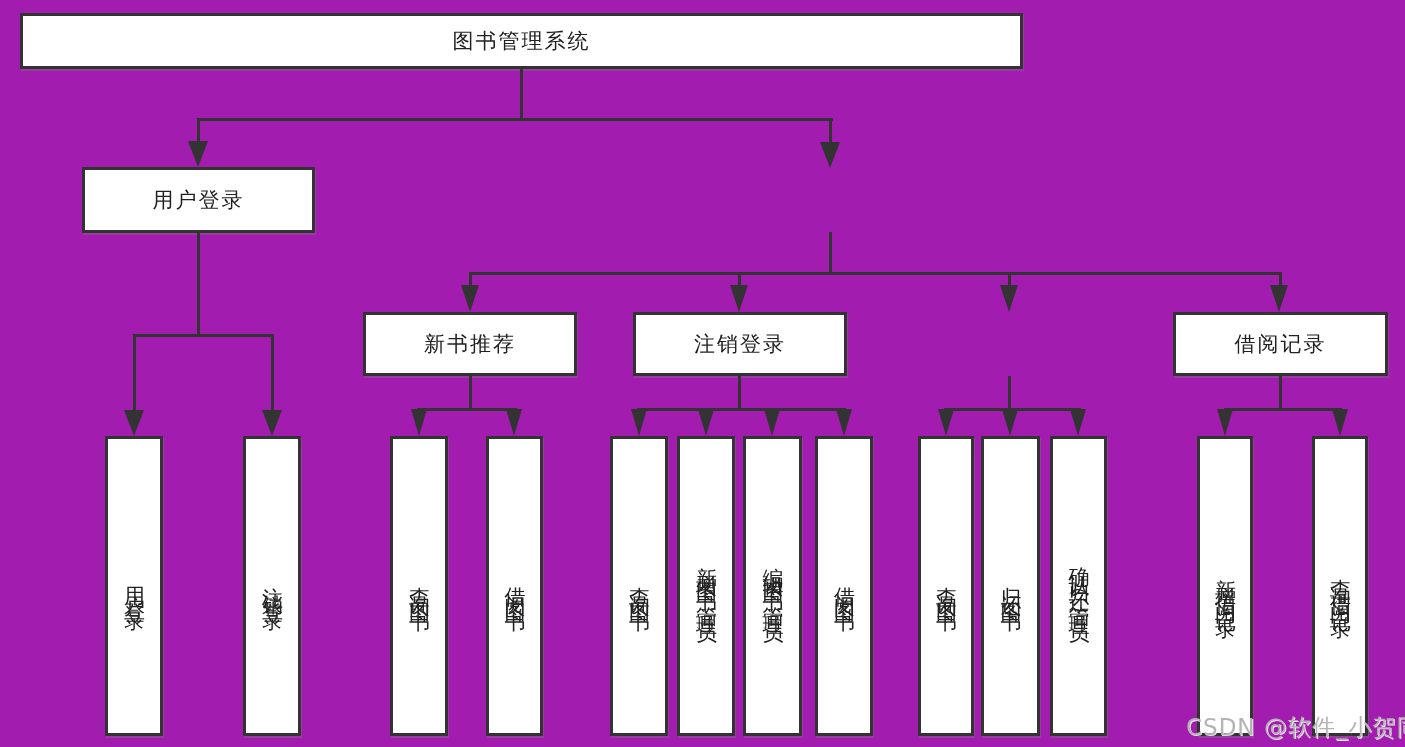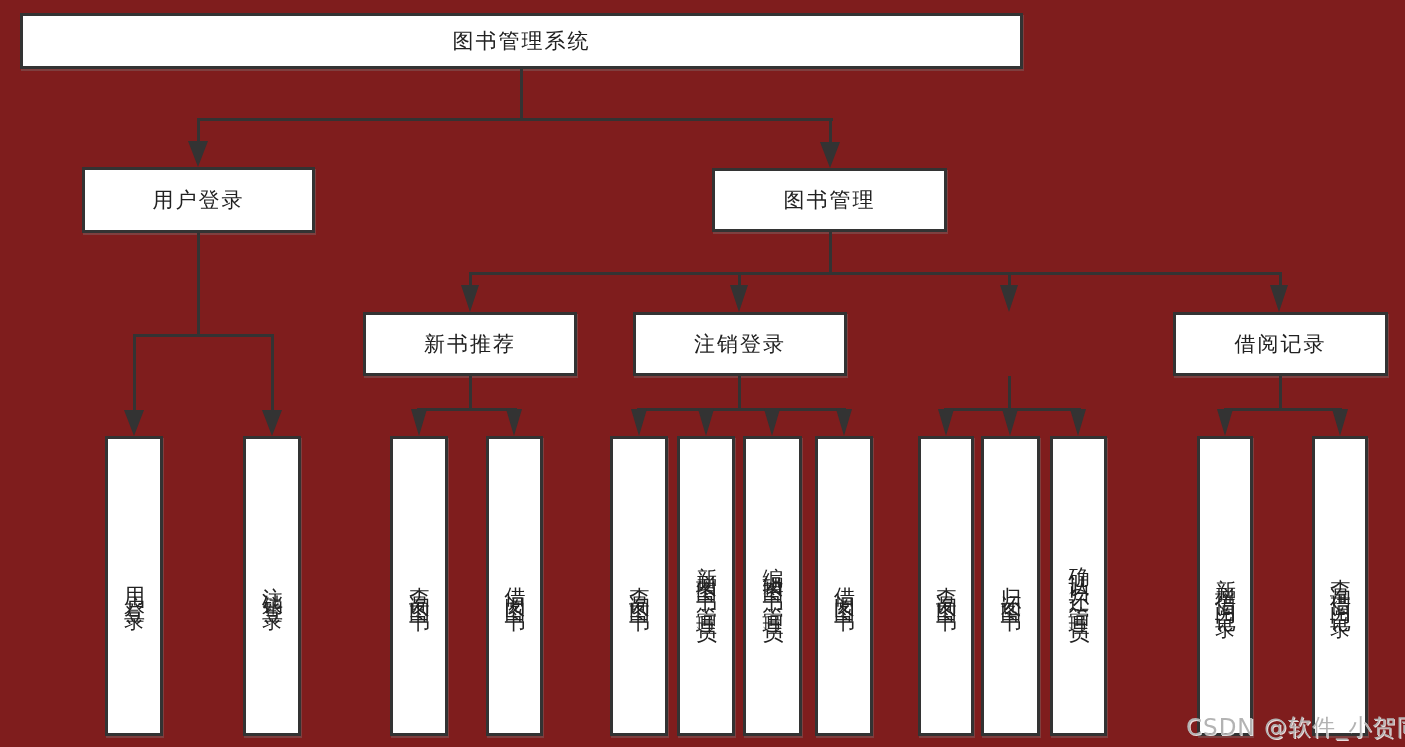--- a/index.html
+++ b/index.html
@@ -1,19 +1,19 @@
 <!DOCTYPE html>
 <html><head>
 <meta charset="utf-8">
 <style>
   html,body{margin:0;padding:0;background:#ffffff;}
   .canvas{
     position:relative;
     width:1405px;height:747px;
-    background:#7f1d1d;
+    background:#a21caf;
     font-family:"DejaVu Sans","Liberation Sans",sans-serif;
     color:#212121;
     overflow:hidden;
     text-align:center;
   }
   .box{
     position:absolute;
     box-sizing:border-box;
     border:3px solid #333333;
     background:#ffffff;
@@ -56,23 +56,20 @@
 <body>
 
 <div class="canvas">
 
   <div class="box" style="left:20px;top:13px;width:1003px;height:56px;">
     <span class="lbl">图书管理系统</span>
   </div>
 
   <div class="box" style="left:82px;top:167px;width:233px;height:66px;">
     <span class="lbl">用户登录</span>
-  </div>
-  <div class="box" style="left:712px;top:168px;width:235px;height:64px;">
-    <span class="lbl">图书管理</span>
   </div>
 
   <div class="box" style="left:363px;top:312px;width:214px;height:64px;">
     <span class="lbl">新书推荐</span>
   </div>
   <div class="box" style="left:633px;top:312px;width:214px;height:64px;">
     <span class="lbl">注销登录</span>
   </div>
   <div class="box" style="left:1173px;top:312px;width:215px;height:64px;">
     <span class="lbl">借阅记录</span>

